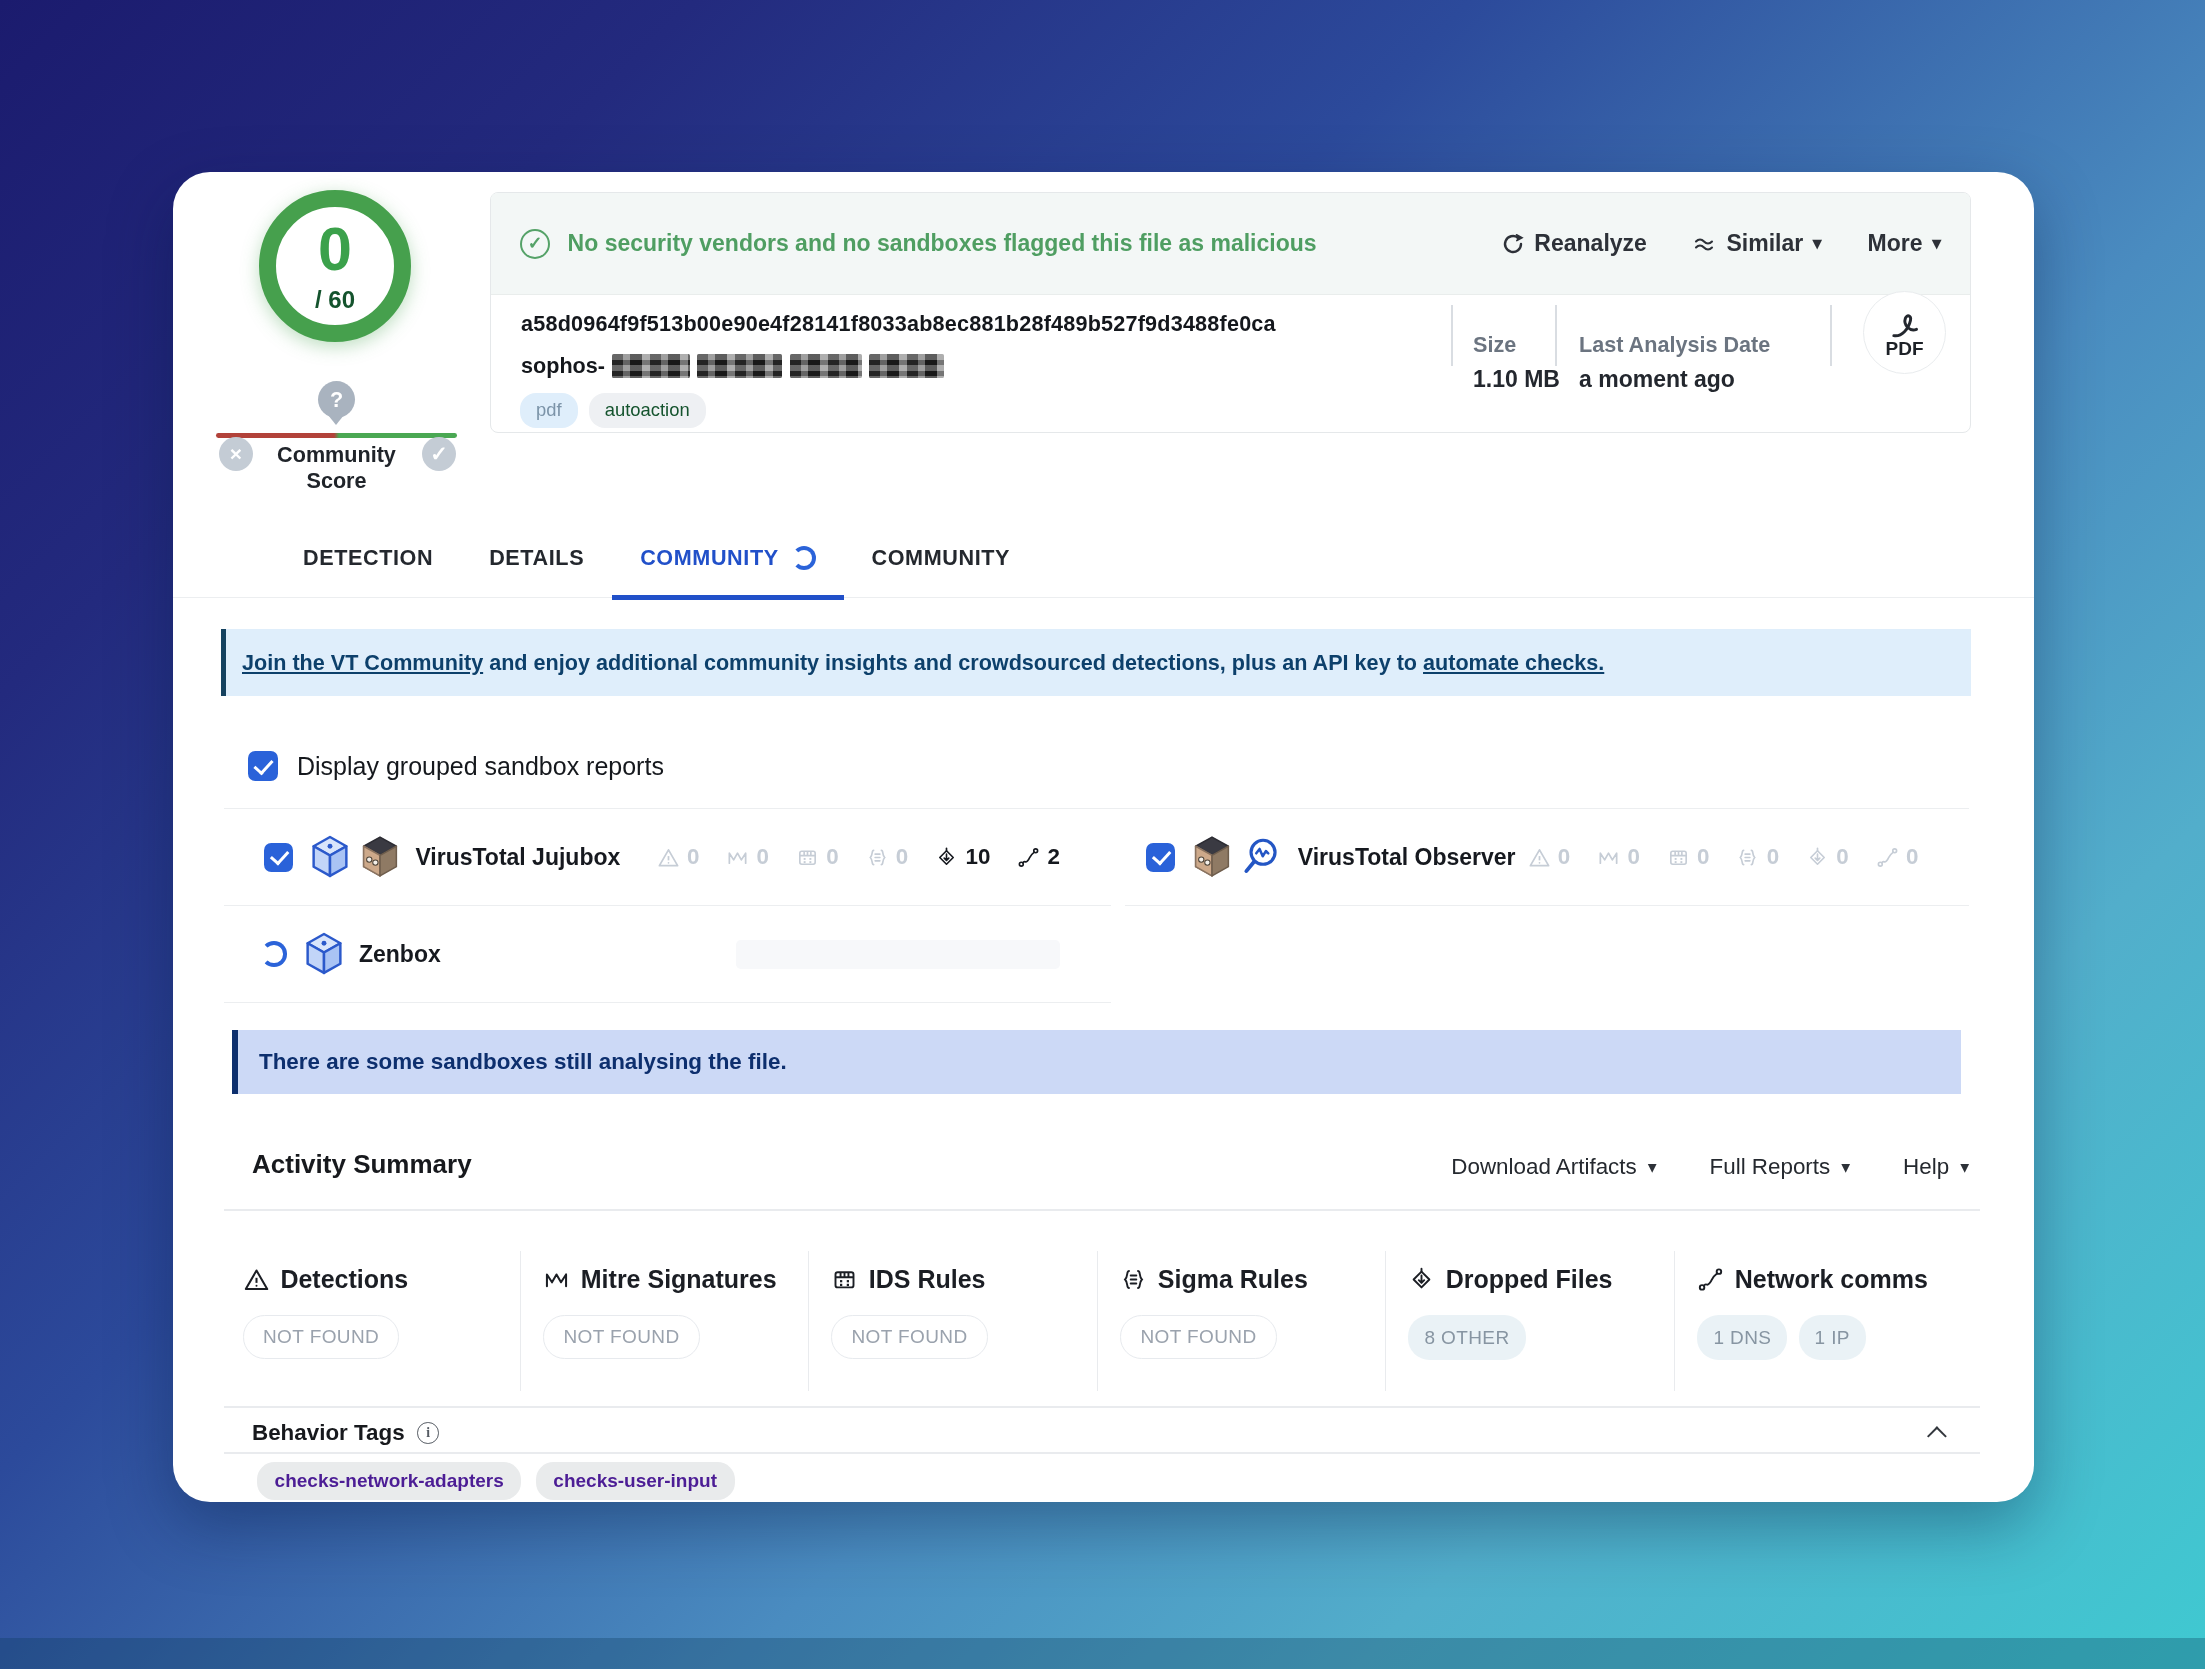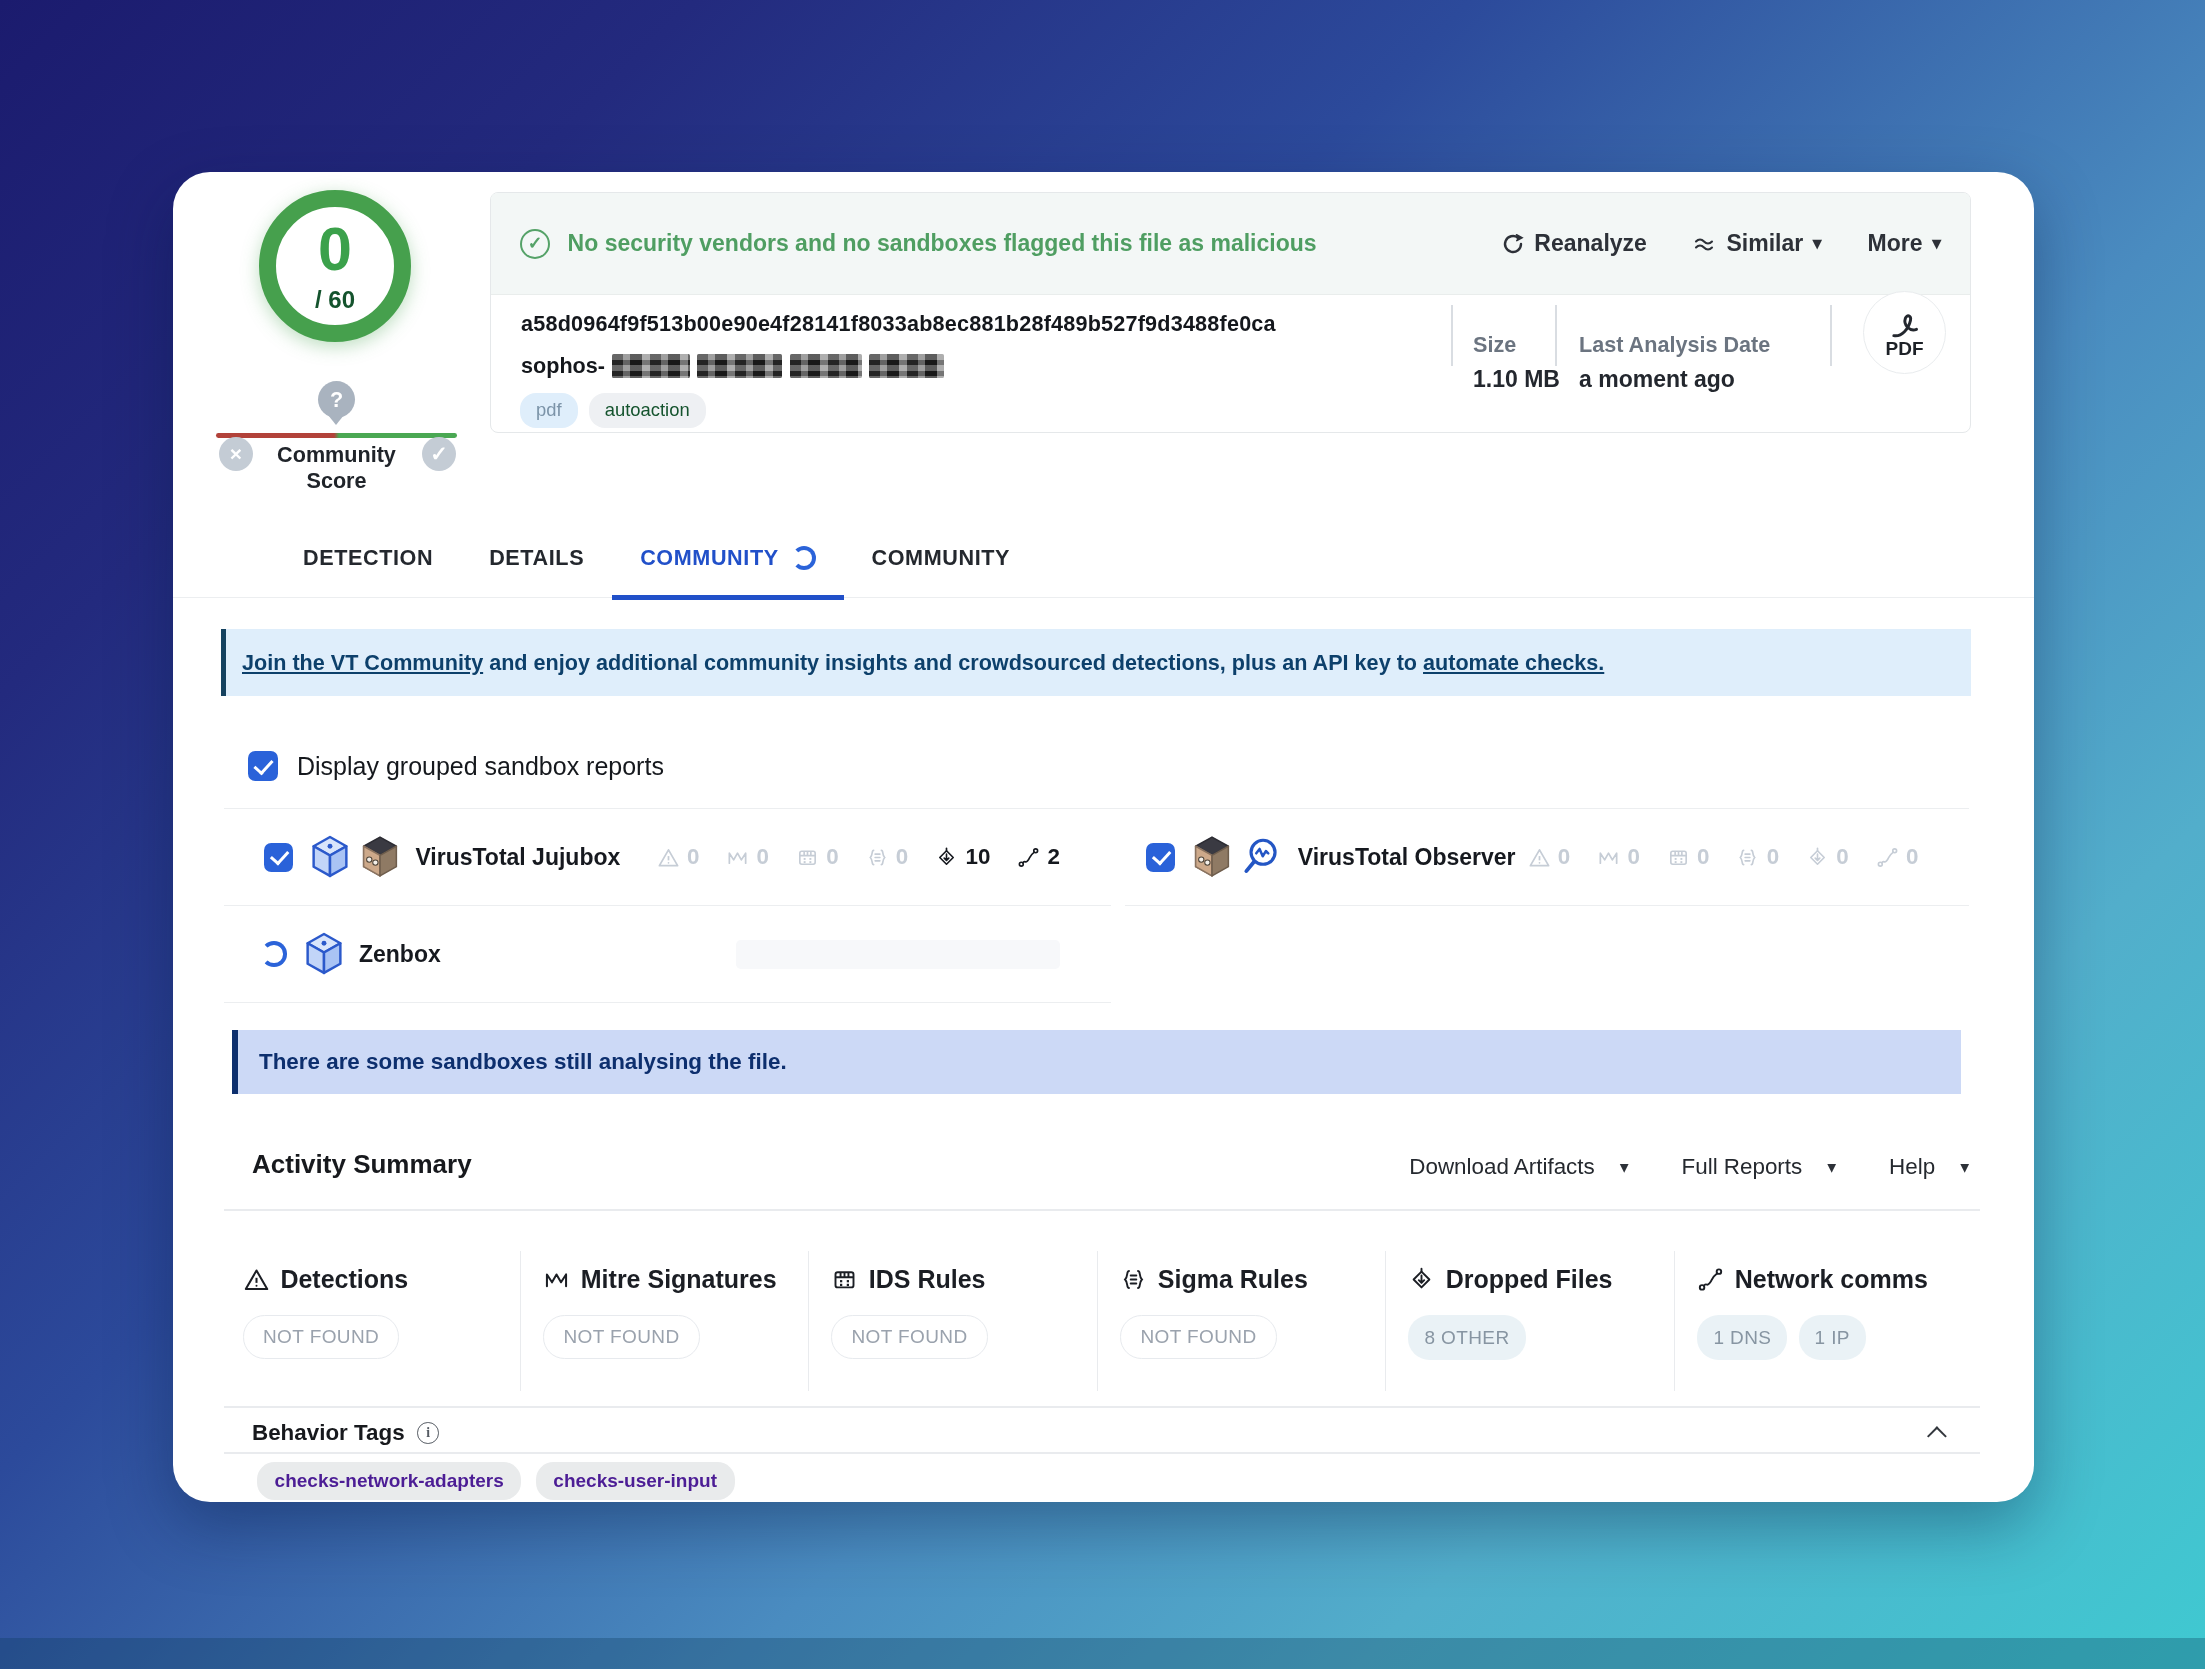--- a/index.html
+++ b/index.html
@@ -86,21 +86,21 @@
   .stat svg{width:23px;height:23px;}
   .stat.dark{color:#15181e;}
   .skeleton{margin-left:auto;width:324px;height:29px;border-radius:4.8px;background:#f7f8fa;}
   .row-spinner{width:25.6px;height:25.6px;border-radius:50%;border:4.8px solid #2b63d9;border-left-color:transparent;animation:spin 1s linear infinite;flex:0 0 auto;}
   
   .analysing-banner{position:absolute;left:59px;top:858px;width:1729px;height:64px;background:#ccd9f6;border-left:6.4px solid #0d2f6e;
     display:flex;align-items:center;padding-left:21px;font-size:22.4px;font-weight:bold;color:#0d2f6e;}
   
   .act-title{position:absolute;left:79px;top:977px;font-size:26px;font-weight:bold;color:#17191d;}
   .act-menus{position:absolute;right:65px;top:982px;display:flex;gap:53px;font-size:22.4px;color:#25292f;}
-  .act-menu{display:flex;align-items:center;gap:25px;cursor:pointer;}
+  .act-menu{display:flex;align-items:center;gap:11px;cursor:pointer;}
   .hdiv{position:absolute;left:51px;right:54px;height:1.6px;background:#e9ebee;}
   .cols{position:absolute;left:51px;top:1079px;height:140px;display:flex;}
   .col{padding-left:22.4px;padding-top:14.4px;}
   .col:first-child{padding-left:19px;}
   .col:not(:last-child){border-right:1.6px solid #e9ebee;}
   .c1{width:297px;} .c2{width:288px;} .c3{width:289px;} .c4{width:288px;} .c5{width:289px;} .c6{width:295px;}
   .col-head{display:flex;align-items:center;gap:10.4px;font-size:25px;font-weight:bold;color:#1b1e24;}
   .col-head svg{width:27px;height:27px;color:#1b1e24;}
   .col-badges{margin-top:21px;display:flex;gap:11.2px;}
   .pill-outline{font-size:19px;color:#9aa2ad;letter-spacing:0.4px;border:1.6px solid #e7eaee;border-radius:21.6px;padding:9.6px 19px;background:#fff;}

